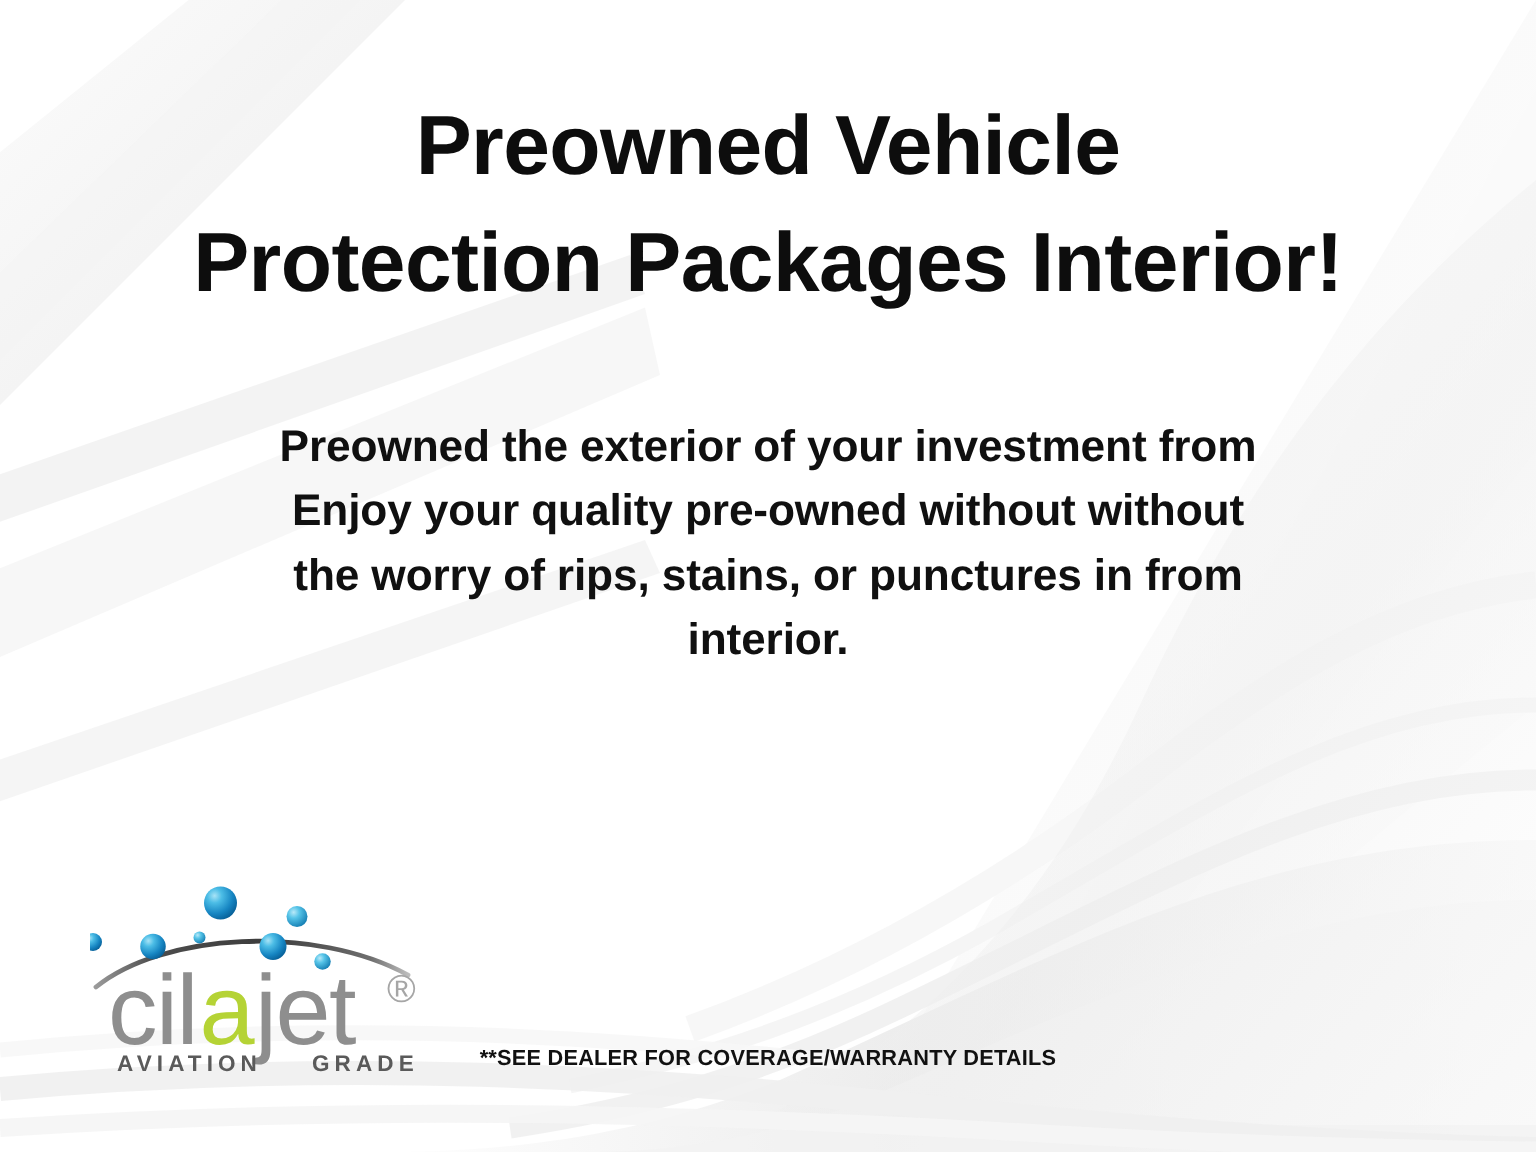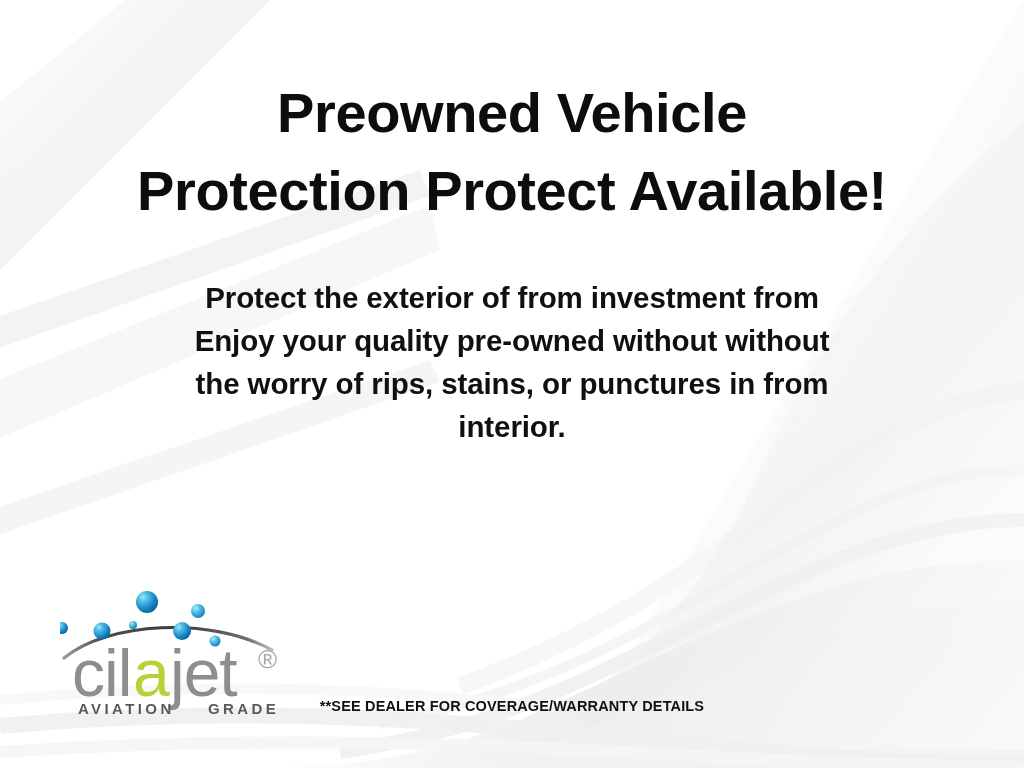--- a/index.html
+++ b/index.html
@@ -28,21 +28,21 @@
 
   
   .content {
     position: absolute;
     inset: 0;
     z-index: 5;
   }
 
   .title-block {
     position: absolute;
-    top: 74px;
+    top: 58px;
     left: 0;
     width: 1024px;
     text-align: center;
   }
   .title-line {
     font-weight: 700;
     font-size: 56px;
     line-height: 78px;
     color: #0d0d0d;
     letter-spacing: -0.4px;
@@ -165,25 +165,25 @@
       <path d="M0,726 C220,706 420,716 640,740 C800,756 920,764 1024,766" fill="none" stroke="#f0f0f0" stroke-width="16" opacity="0.9"></path>
       <path d="M0,752 C240,736 460,742 700,756 C840,764 940,766 1024,767" fill="none" stroke="#f5f5f5" stroke-width="12" opacity="0.9"></path>
       <path d="M0,700 C200,680 380,688 560,708" fill="none" stroke="#f7f7f7" stroke-width="10" opacity="0.85"></path>
     </svg>
   </div>
 
   <div class="content">
 
     <div class="title-block">
       <div class="title-line">Preowned Vehicle</div>
-      <div class="title-line">Protection Protect Available!</div>
+      <div class="title-line">Protection Packages Interior!</div>
     </div>
 
     <div class="body-block">
-      <div class="body-line">Protect the exterior of from investment from</div>
+      <div class="body-line">Preowned the exterior of your investment from</div>
       <div class="body-line">Enjoy your quality pre-owned without without</div>
       <div class="body-line">the worry of rips, stains, or punctures in from</div>
       <div class="body-line">interior.</div>
     </div>
 
 
     <div class="disclaimer">**SEE DEALER FOR COVERAGE/WARRANTY DETAILS</div>
 
     <div class="logo">
       <svg viewBox="0 0 236 132">

